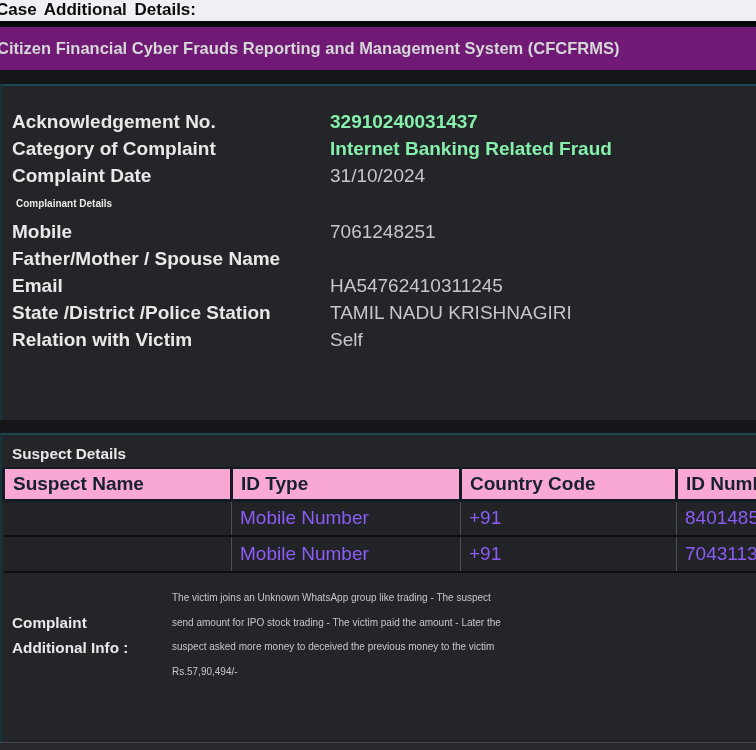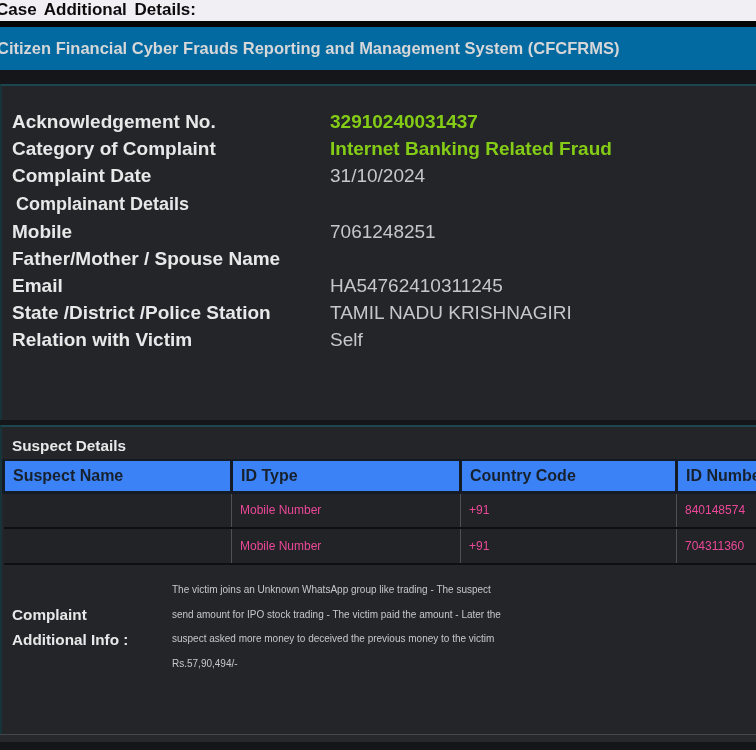--- a/index.html
+++ b/index.html
@@ -16,21 +16,21 @@
     font-weight: 700;
     font-size: 17px;
     line-height: 20px;
     word-spacing: 3px;
     text-indent: -4px;
     white-space: nowrap;
   }
   .black-band { height: 6px; background: #050607; }
   .titlebar {
     height: 43px;
-    background: #0369a1;
+    background: #701a75;
     display: flex;
     align-items: center;
   }
   .titlebar .t {
     color: #d6d7d8;
     font-weight: 700;
     font-size: 16.5px;
     margin-left: -3px;
     white-space: nowrap;
   }
@@ -44,63 +44,63 @@
   .panel1 { height: 336px; padding-top: 22px; }
   .frow { display: flex; height: 27px; line-height: 27px; font-size: 19px; }
   .frow .l {
     flex: 0 0 328px;
     padding-left: 10px;
     color: #e8e8e9;
     font-weight: 700;
     white-space: nowrap;
   }
   .frow .v { color: #c6c7c9; white-space: nowrap; }
-  .frow .v.b { font-weight: 700; color: #84cc16; }
+  .frow .v.b { font-weight: 700; color: #86efac; }
   .secrow {
     height: 28px;
     line-height: 28px;
     padding-left: 14px;
     font-weight: 700;
     color: #e8e8e9;
-    font-size: 18px;
+    font-size: 10px;
     margin-top: 1px;
     white-space: nowrap;
   }
-  .panel2 { height: 309px; margin-top: 5px; }
+  .panel2 { height: 309px; margin-top: 13px; }
   .sd-title {
     padding: 6px 0 0 10px;
     height: 29px;
     line-height: 26px;
     font-weight: 700;
     color: #e8e8e9;
     font-size: 15.3px;
   }
   table.suspects {
     border-collapse: collapse;
     table-layout: fixed;
     width: 862px;
     margin-top: 3px;
   }
   table.suspects th {
-    background: #3b82f6;
+    background: #f9a8d4;
     color: #17212d;
-    font-size: 16px;
+    font-size: 19px;
     font-weight: 700;
     text-align: left;
     padding: 0 0 0 8px;
     height: 32px;
     border: 3px solid #141b24;
     border-top-width: 2px;
     white-space: nowrap;
     overflow: hidden;
   }
   table.suspects td {
     height: 36px;
-    color: #ec4899;
-    font-size: 12px;
+    color: #8b5cf6;
+    font-size: 19px;
     padding-left: 8px;
     border-left: 1px solid #4d5055;
     border-bottom: 2px solid #0d0f12;
     background: #212326;
     white-space: nowrap;
     overflow: hidden;
   }
   table.suspects td:first-child { border-left: none; }
   .cai { display: flex; align-items: center; margin-top: 13px; }
   .cai .cai-label {

